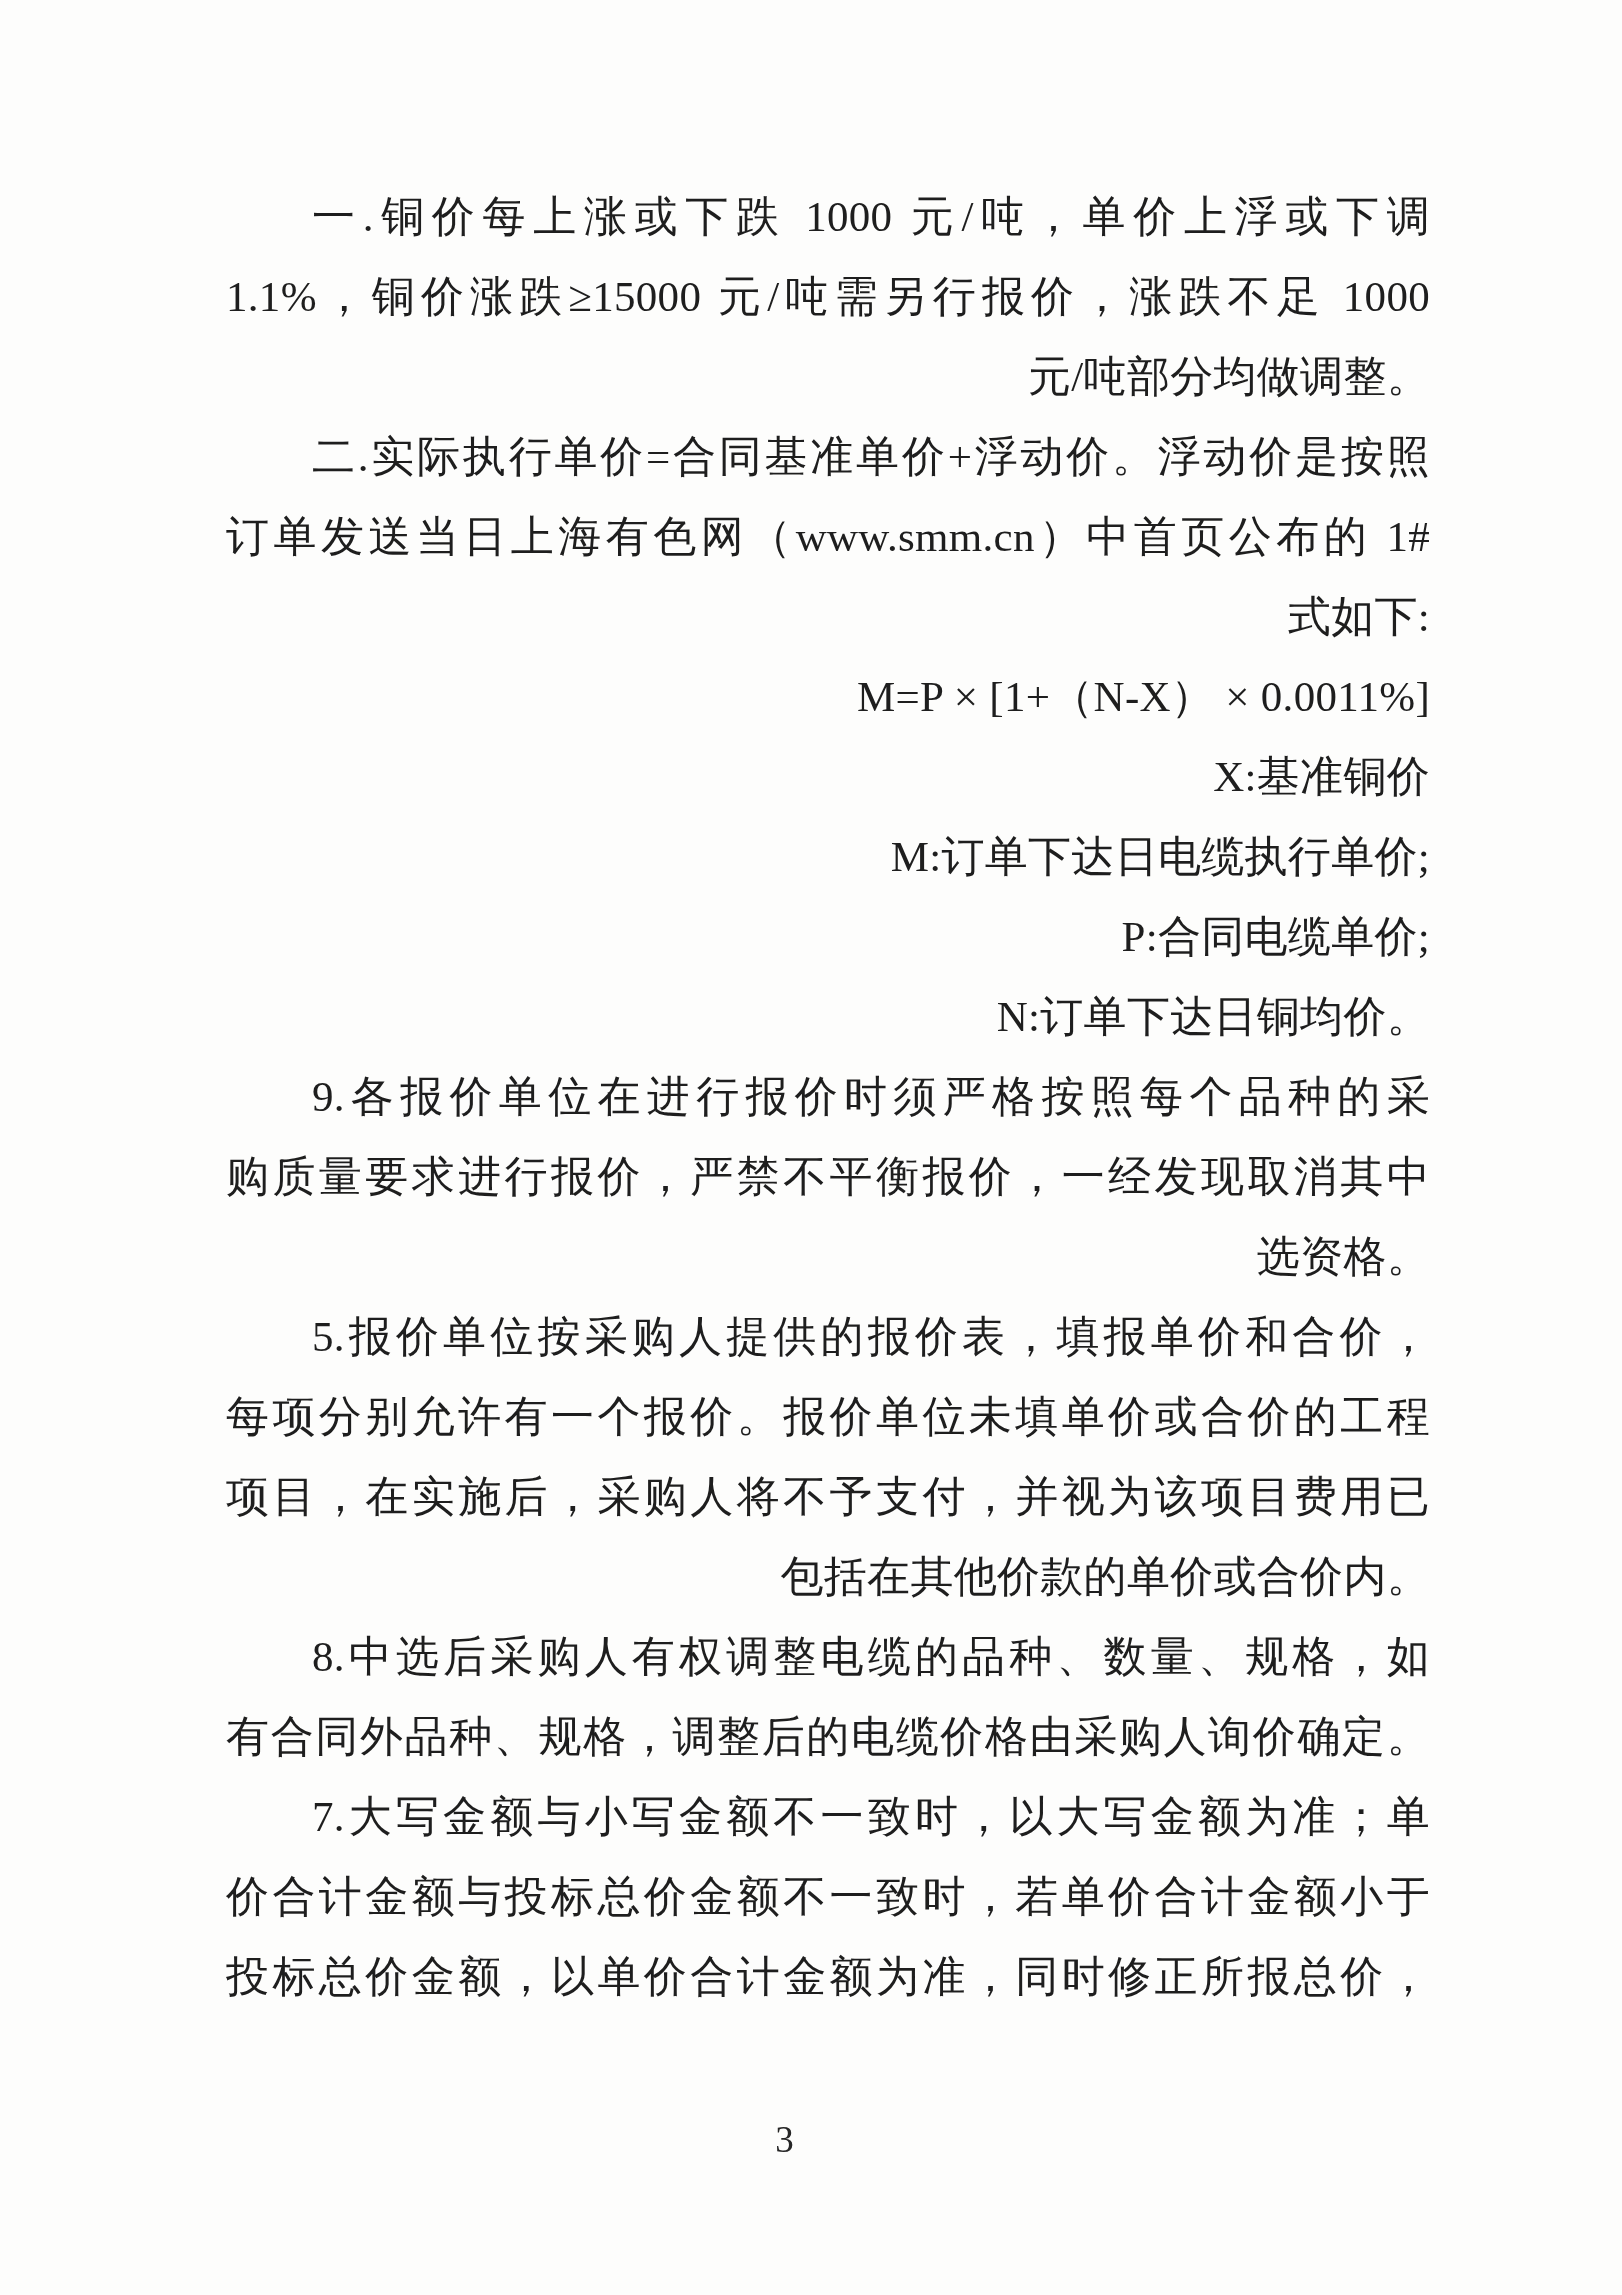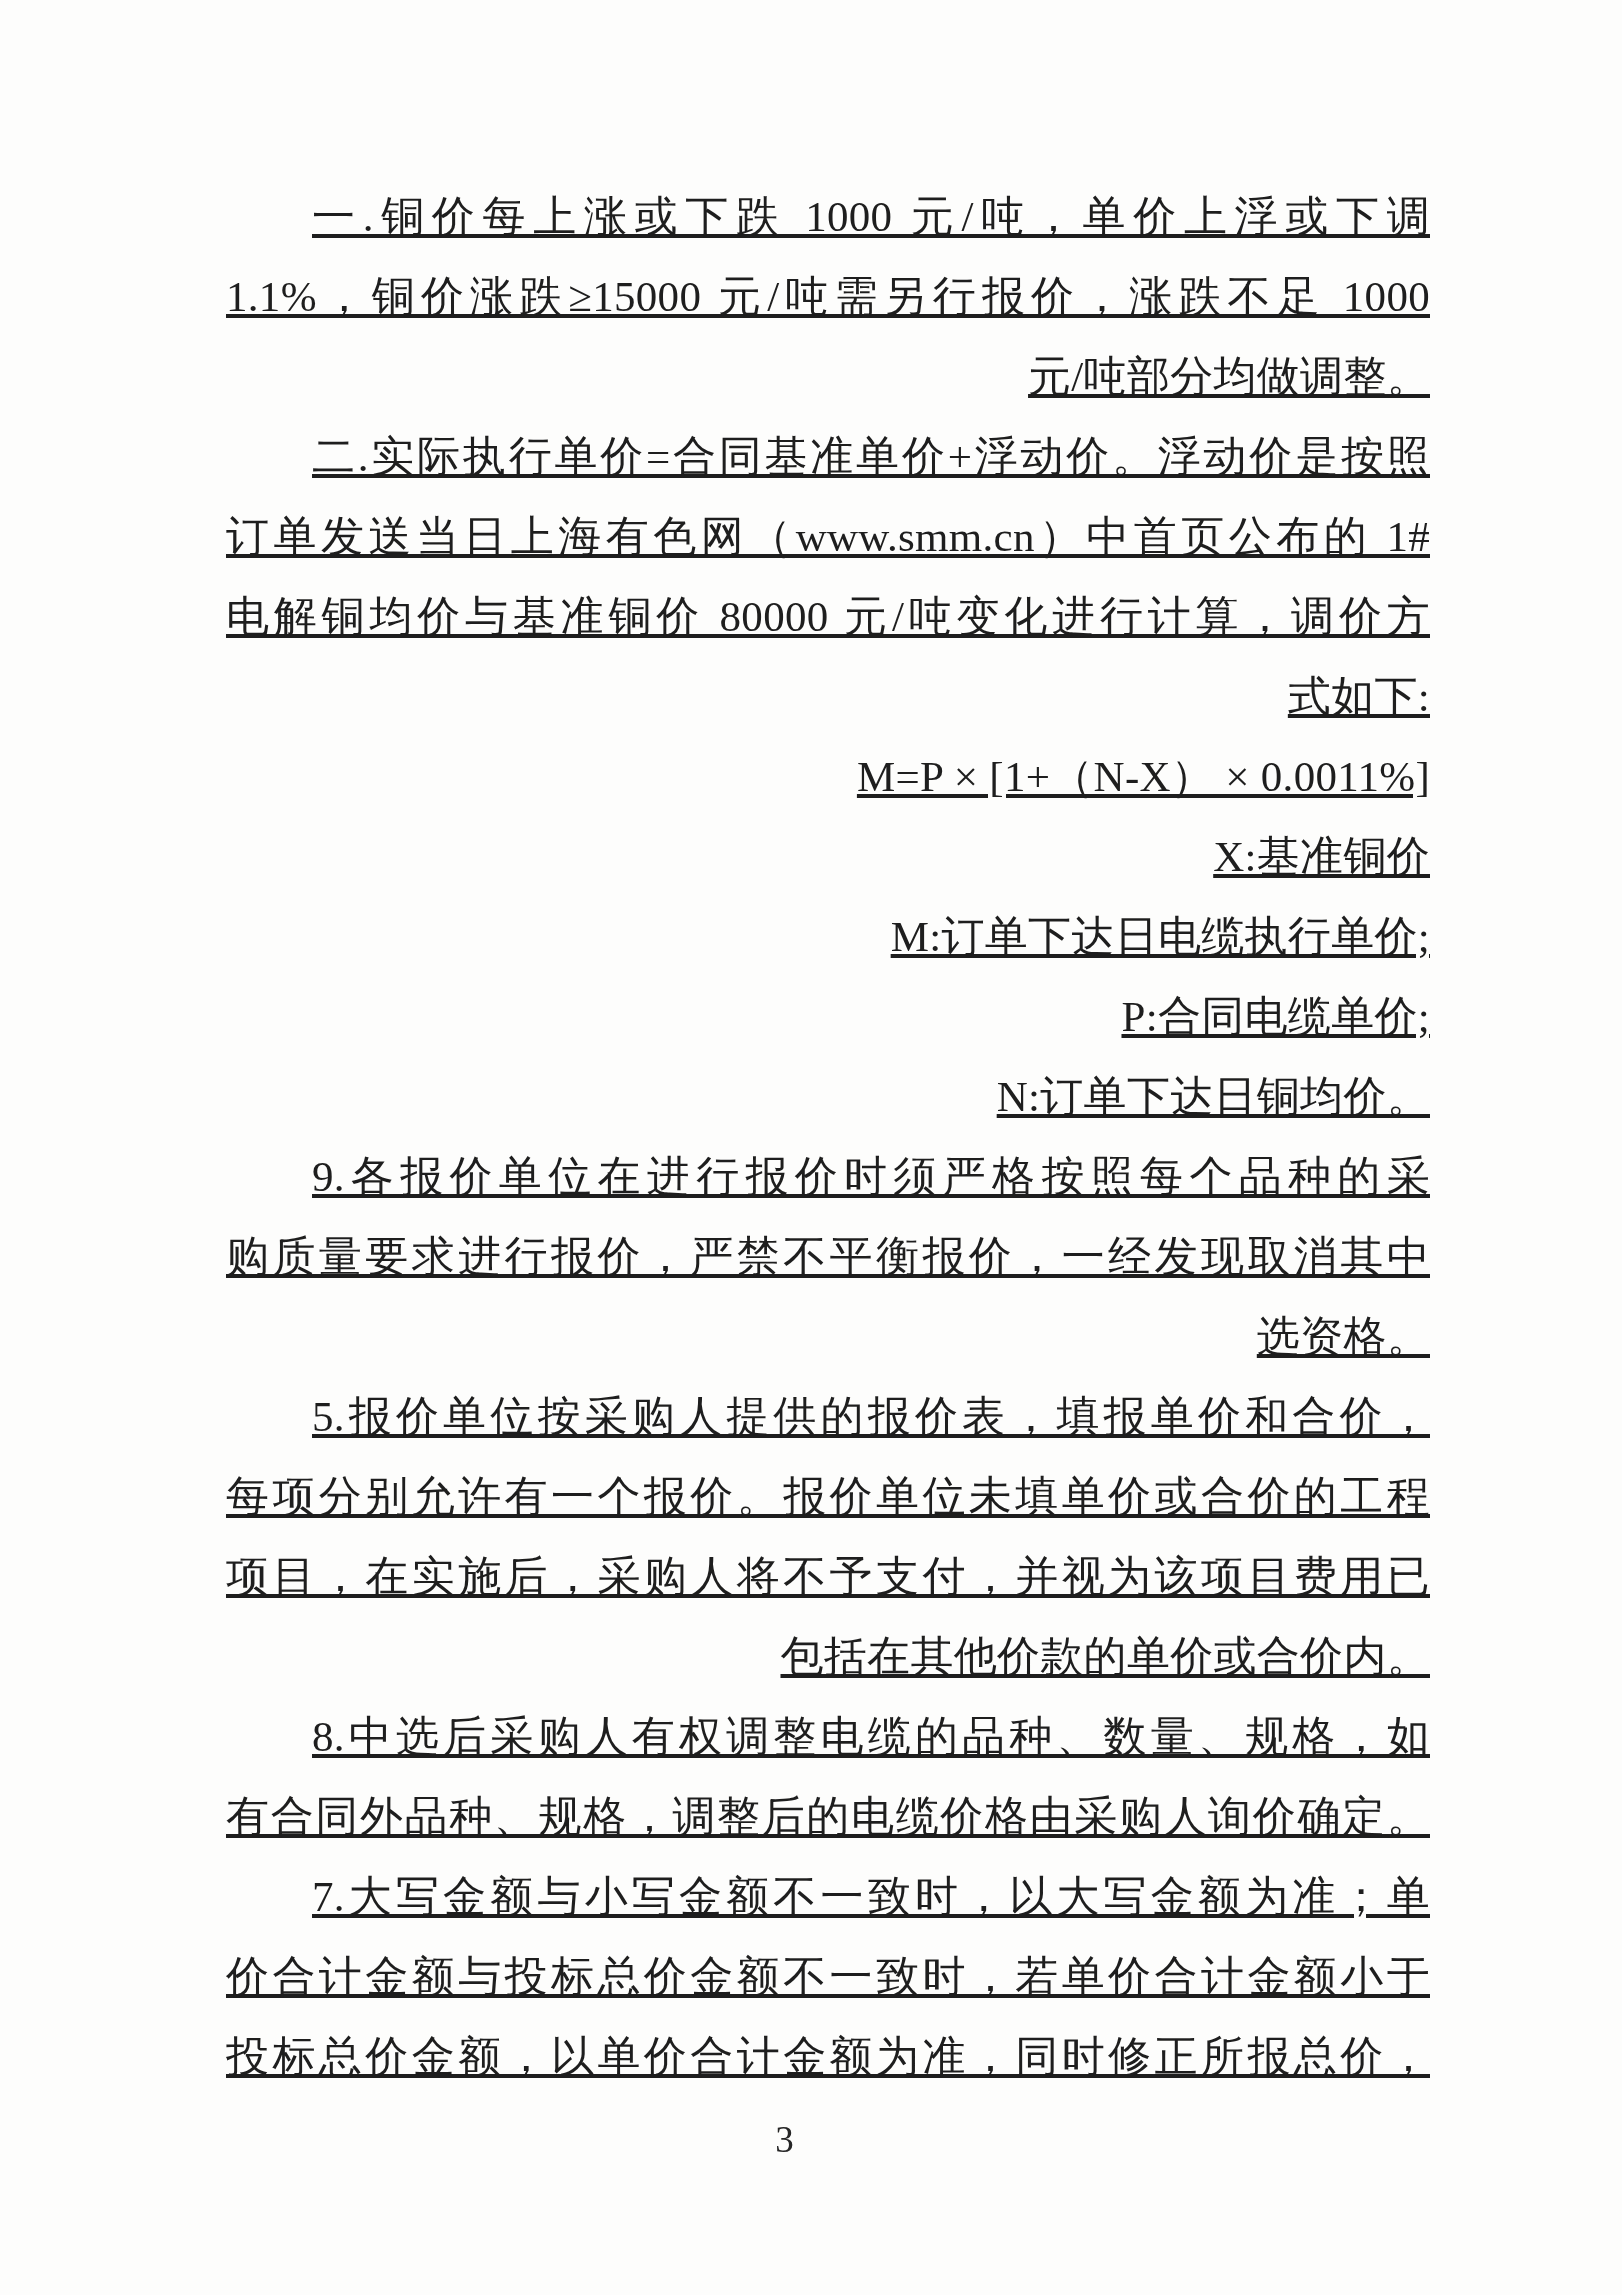--- a/index.html
+++ b/index.html
@@ -15,21 +15,21 @@
     overflow: hidden;
     font-family: "Liberation Serif", "DejaVu Serif", serif;
     color: #1e1e1e;
   }
   .content {
     position: absolute;
     left: 226px;
     top: 177px;
     width: 1204px;
   }
-  .para { margin: 0; padding: 0; text-decoration: underline; }
+  .para { margin: 0; padding: 0; }
   .line {
     font-size: 43px;
     line-height: 80px;
     height: 80px;
     overflow: hidden;
     text-align: right;
     white-space: normal;
     letter-spacing: 0.3px;
   }
   
@@ -59,21 +59,20 @@
 
     <div class="para">
       <div class="line indent fill">一.铜价每上涨或下跌 1000 元/吨，单价上浮或下调</div>
       <div class="line fill">1.1%，铜价涨跌≥15000 元/吨需另行报价，涨跌不足 1000</div>
       <div class="line">元/吨部分均做调整。</div>
     </div>
 
     <div class="para">
       <div class="line indent fill">二.实际执行单价=合同基准单价+浮动价。浮动价是按照</div>
       <div class="line fill">订单发送当日上海有色网（www.smm.cn）中首页公布的 1#</div>
-      <div class="line fill">电解铜均价与基准铜价 80000 元/吨变化进行计算，调价方</div>
       <div class="line">式如下:</div>
     </div>
 
     <div class="para">
       <div class="line indent">M=P × [1+（N-X） × 0.0011%]</div>
     </div>
 
     <div class="para">
       <div class="line indent">X:基准铜价</div>
     </div>

